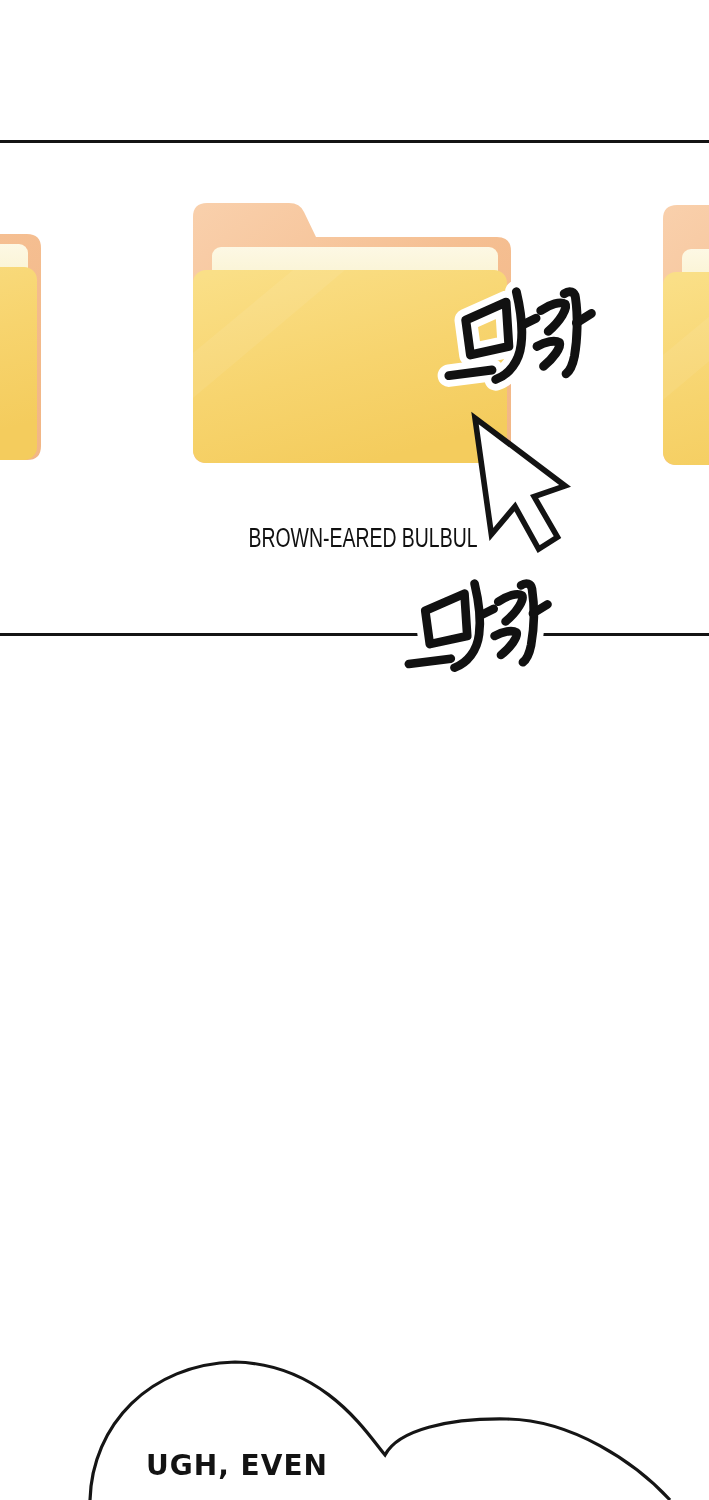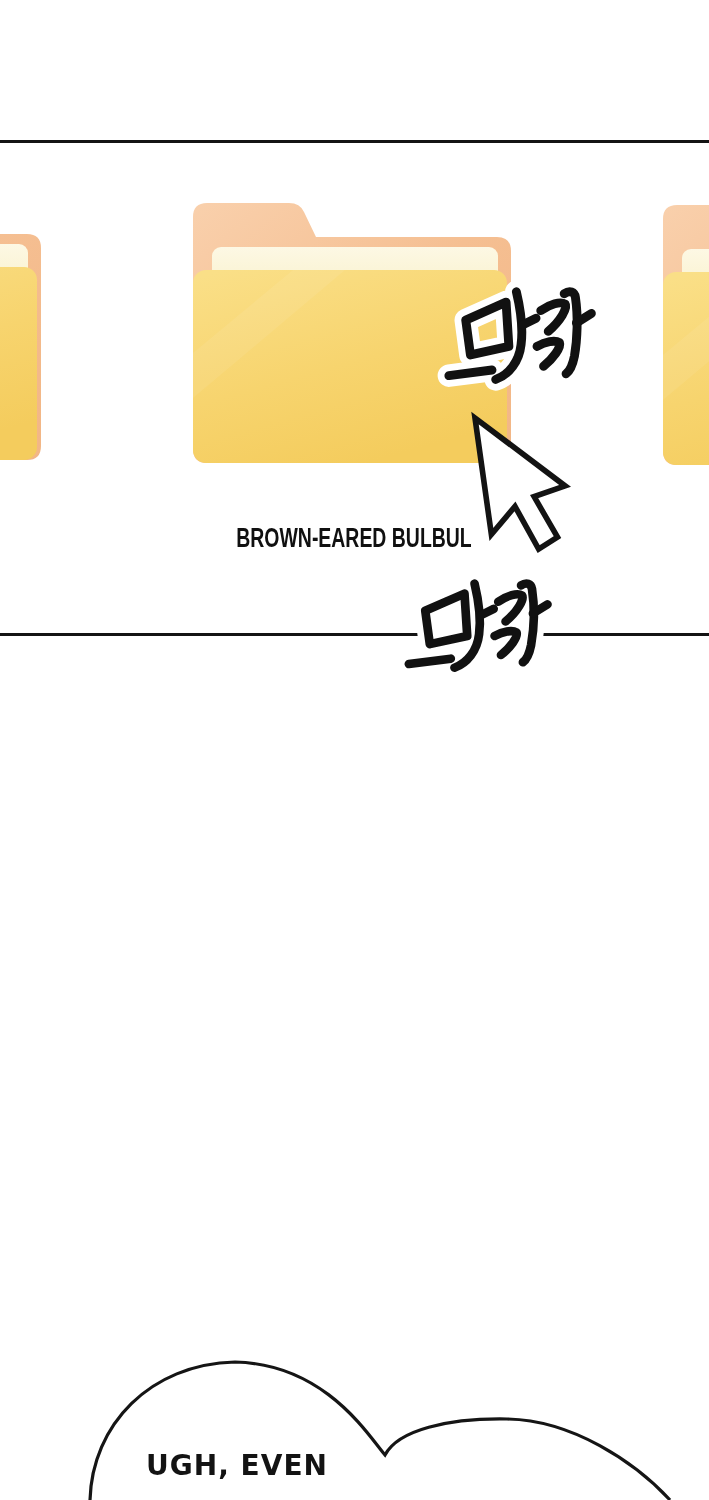--- a/index.html
+++ b/index.html
@@ -7,22 +7,22 @@
          font-family:"Liberation Sans",sans-serif;}
   .rule{position:absolute;left:0;width:709px;height:3px;background:#141414;}
   .rule-top{top:140px;}
   .rule-bottom{top:633px;}
   .defs{position:absolute;width:0;height:0;}
   .folder{position:absolute;}
   .folder svg{display:block;overflow:visible;}
   .folder-left{left:-277px;top:200px;}
   .folder-center{left:193px;top:203px;}
   .folder-right{left:663px;top:205px;}
-  .folder-label{position:absolute;top:526px;left:354px;transform:translateX(-50%);
-                white-space:nowrap;font-weight:700;font-size:27px;line-height:24px;
+  .folder-label{position:absolute;top:526px;left:363px;transform:translateX(-50%);
+                white-space:nowrap;font-weight:400;font-size:27px;line-height:24px;
                 color:#101010;}
   .folder-label span{display:inline-block;transform:scaleX(0.72);transform-origin:50% 50%;}
   .sfx{position:absolute;overflow:visible;}
   .sfx1{left:447px;top:288px;width:150px;height:98px;}
   .sfx2{left:407px;top:580px;width:146px;height:94px;}
   .halo{stroke:#ffffff;stroke-width:24;fill:none;stroke-linecap:round;stroke-linejoin:round;}
   .ink{stroke:#111111;stroke-width:9.5;fill:none;stroke-linecap:round;stroke-linejoin:round;}
   .cursor{position:absolute;left:452px;top:410px;width:120px;height:150px;overflow:visible;}
   .bubble{position:absolute;left:0;top:1340px;width:709px;height:160px;overflow:visible;}
   .bubble-line{position:absolute;transform:translateX(-50%);white-space:nowrap;

